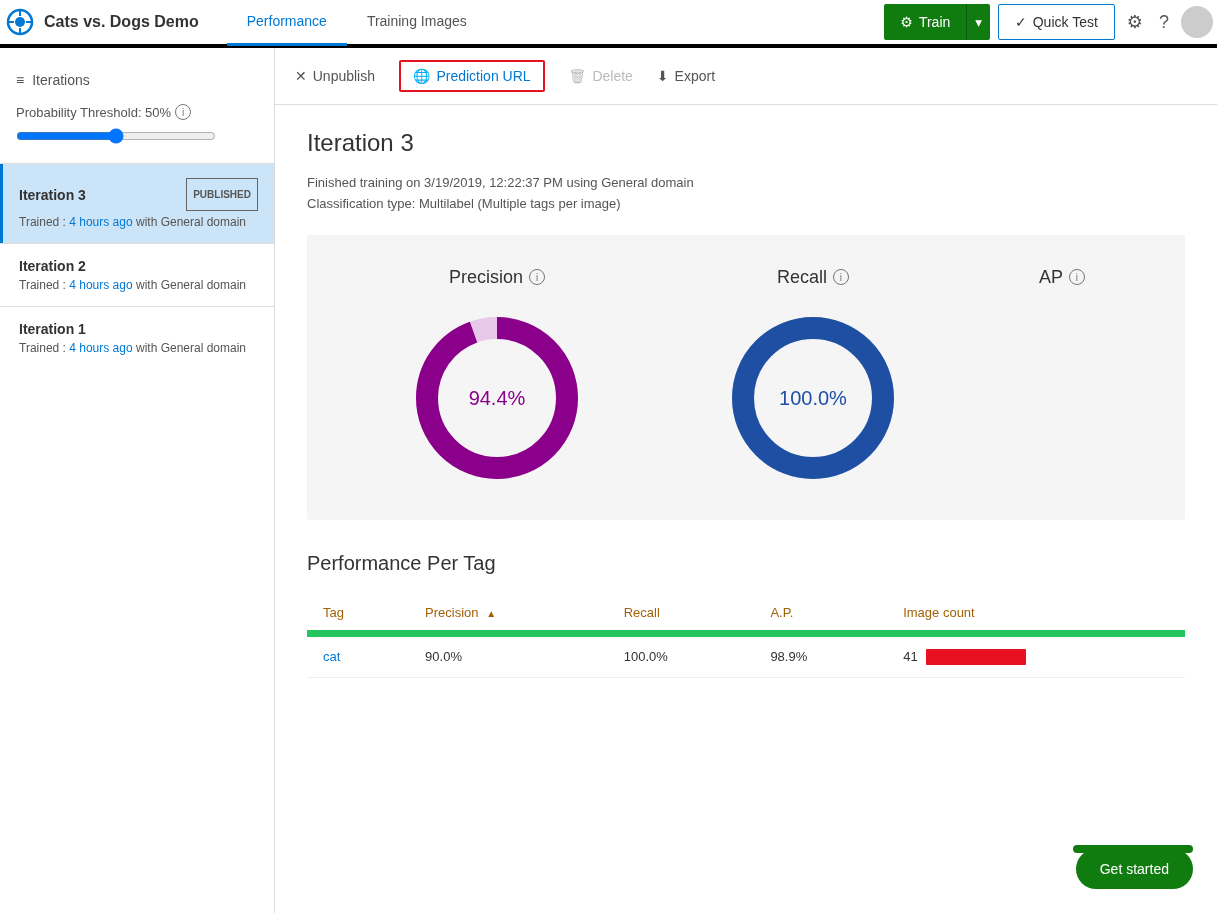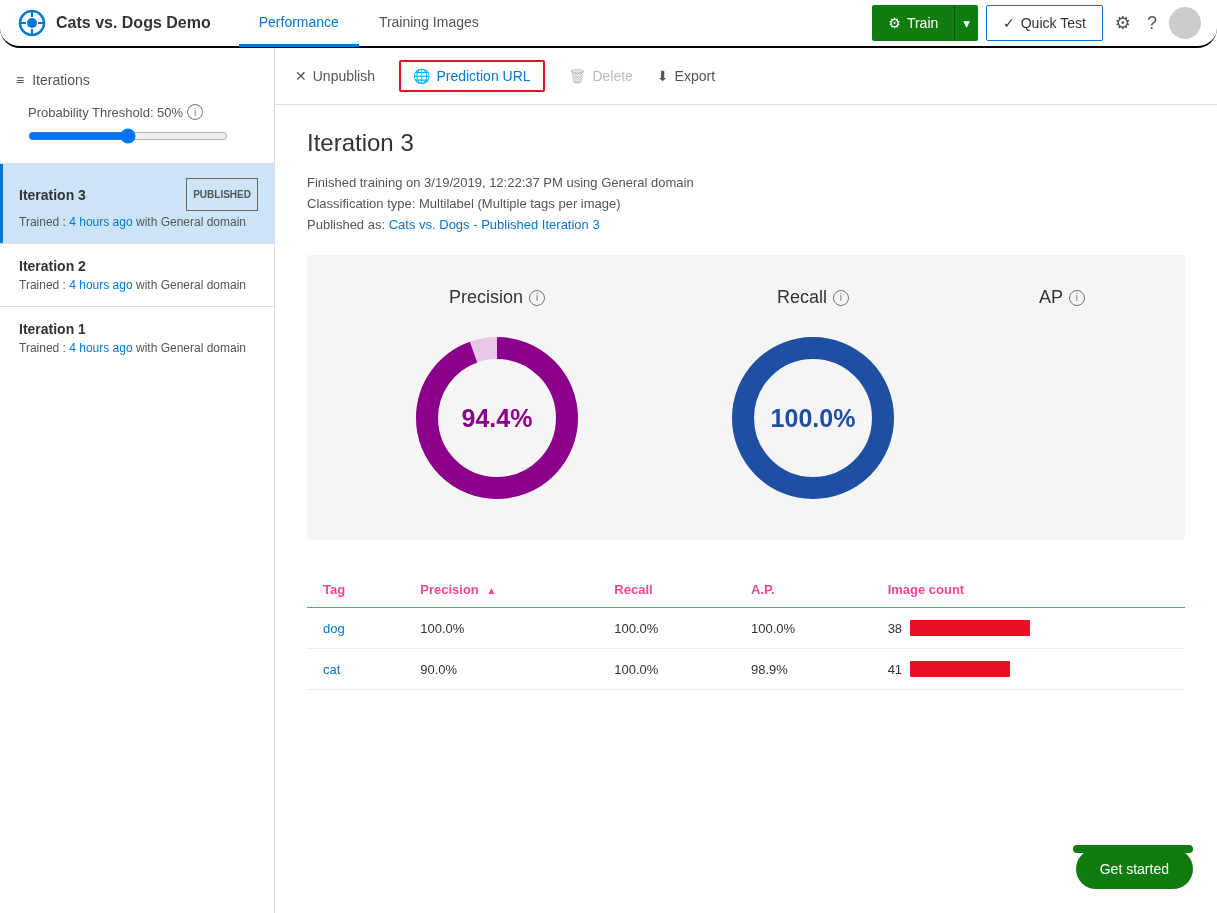--- a/index.html
+++ b/index.html
@@ -1,37 +1,37 @@
 <!DOCTYPE html>
 <html><head>
   <meta charset="utf-8">
   <style>
     * { box-sizing: border-box; margin: 0; padding: 0; }
     body { font-family: 'Segoe UI', sans-serif; font-size: 14px; color: #333; background: #fff; width: 1217px; height: 913px; overflow: hidden; }
 
     
-    .header { display: flex; align-items: center; height: 48px; border-bottom: 2px solid #000000; padding: 0 16px; gap: 8px; border-radius: 20px; }
+    .header { display: flex; align-items: center; height: 48px; border-bottom: 4px solid #000000; padding: 0 4px; gap: 8px; }
     .app-icon { width: 32px; height: 32px; display: flex; align-items: center; justify-content: center; }
     .app-title { font-size: 16px; font-weight: 600; color: #333; margin-right: 20px; }
     .nav-tabs { display: flex; align-items: center; gap: 0; flex: 1; }
     .nav-tab { padding: 0 20px; height: 48px; display: flex; align-items: center; font-size: 14px; color: #555; cursor: pointer; border-bottom: 3px solid transparent; text-decoration: none; }
     .nav-tab.active { color: #0078d4; border-bottom: 3px solid #0078d4; font-weight: 500; }
     .header-actions { display: flex; align-items: center; gap: 8px; margin-left: auto; }
     .btn-train { background: #107c10; color: white; border: none; border-radius: 2px; padding: 6px 16px; font-size: 14px; cursor: pointer; display: flex; align-items: center; gap: 6px; height: 36px; }
     .btn-train-dropdown { background: #107c10; color: white; border: none; border-left: 1px solid #0a5a0a; border-radius: 0 2px 2px 0; padding: 0 8px; height: 36px; cursor: pointer; }
     .btn-quick-test { background: white; color: #333; border: 1px solid #0078d4; border-radius: 2px; padding: 6px 16px; font-size: 14px; cursor: pointer; display: flex; align-items: center; gap: 6px; height: 36px; }
     .icon-btn { background: none; border: none; cursor: pointer; color: #555; padding: 4px; font-size: 18px; }
 
     
     .main-layout { display: flex; height: calc(913px - 48px); }
 
     
     .sidebar { width: 275px; border-right: 1px solid #ddd; padding: 16px 0; overflow-y: auto; }
     .sidebar-section-title { padding: 8px 16px; font-size: 14px; color: #555; display: flex; align-items: center; gap: 8px; }
-    .threshold-section { padding: 8px 28px 16px; }
+    .threshold-section { padding: 8px 16px 16px; }
     .threshold-label { font-size: 13px; color: #555; margin-bottom: 8px; display: flex; align-items: center; gap: 4px; }
     input[type=range] { width: 200px; }
     .iteration-item { padding: 14px 16px; cursor: pointer; border-left: 3px solid transparent; }
     .iteration-item.active { background: #cce4f7; border-left: 3px solid #0078d4; }
     .iteration-item-header { display: flex; align-items: center; justify-content: space-between; margin-bottom: 4px; }
     .iteration-name { font-size: 14px; font-weight: 600; }
     .published-badge { font-size: 10px; border: 1px solid #666; padding: 10px 6px; color: #555; font-weight: 600; }
     .iteration-detail { font-size: 12px; color: #555; }
     .iteration-detail a { color: #0078d4; text-decoration: none; }
     .sidebar-divider { border: none; border-top: 1px solid #ddd; margin: 0; }
@@ -50,29 +50,29 @@
     .page-title { font-size: 24px; font-weight: 300; color: #333; margin-bottom: 16px; }
     .info-text { font-size: 13px; color: #555; line-height: 1.6; margin-bottom: 20px; }
     .info-text strong { font-weight: 400; }
     .info-text a { color: #0078d4; text-decoration: none; }
 
     
     .metrics-section { background: #f5f5f5; border-radius: 2px; padding: 32px; display: flex; justify-content: space-around; align-items: flex-start; margin-bottom: 32px; }
     .metric-item { display: flex; flex-direction: column; align-items: center; }
     .metric-title { font-size: 18px; color: #333; margin-bottom: 20px; display: flex; align-items: center; gap: 6px; }
     .metric-circle-container { position: relative; width: 180px; height: 180px; }
-    .metric-value { position: absolute; top: 50%; left: 50%; transform: translate(-50%, -50%); font-size: 25px; font-weight: 700; }
+    .metric-value { position: absolute; top: 50%; left: 50%; transform: translate(-50%, -50%); font-size: 20px; font-weight: 400; }
 
     
     .donut-svg { width: 180px; height: 180px; }
 
     
     .section-title { font-size: 20px; font-weight: 300; color: #333; margin-bottom: 20px; }
     .perf-table { width: 100%; border-collapse: collapse; }
-    .perf-table th { text-align: left; padding: 10px 16px; font-size: 13px; font-weight: 700; color: #ec4899; border-bottom: 1px solid #22c55e; }
+    .perf-table th { text-align: left; padding: 10px 16px; font-size: 13px; font-weight: 400; color: #a16207; border-bottom: 7px solid #22c55e; }
     .perf-table th.sortable { cursor: pointer; }
     .perf-table td { padding: 12px 16px; font-size: 13px; border-bottom: 1px solid #eee; }
     .perf-table td a { color: #0078d4; text-decoration: none; }
     .bar-container { display: flex; align-items: center; gap: 8px; }
     .bar { height: 16px; background: #e81123; border-radius: 1px; }
 
     
     .get-started-btn { position: fixed; bottom: 24px; right: 24px; background: #107c10; color: white; border: none; border-radius: 20px; padding: 12px 24px; font-size: 14px; cursor: pointer; display: flex; align-items: flex-end; gap: 8px; }
     .green-bar { position: fixed; bottom: 60px; right: 24px; width: 120px; height: 8px; background: #107c10; border-radius: 4px; }
 
@@ -195,21 +195,20 @@
       </button>
     </div>
 
     <div class="main-content">
 
       <h1 class="page-title">Iteration 3</h1>
 
       <div class="info-text">
         <div>Finished training on <strong>3/19/2019, 12:22:37 PM</strong> using <strong>General</strong> domain</div>
         <div>Classification type: <strong>Multilabel (Multiple tags per image)</strong></div>
-        <div>Published as: <a>Cats vs. Dogs - Published Iteration 3</a></div>
       </div>
 
       <div class="metrics-section">
 
         <div class="metric-item">
           <div class="metric-title">
             <span>Precision</span>
             <span class="info-icon">i</span>
           </div>
           <div class="metric-circle-container">
@@ -237,44 +236,33 @@
 
         <div class="metric-item">
           <div class="metric-title">
             <span>AP</span>
             <span class="info-icon">i</span>
           </div>
         </div>
 
       </div>
 
+      <h2 class="section-title">Performance Per Tag</h2>
 
       <table class="perf-table">
         <thead>
           <tr>
             <th><span>Tag</span></th>
             <th class="sortable"><span>Precision</span> <span class="sort-arrow">▲</span></th>
             <th><span>Recall</span></th>
             <th><span>A.P.</span></th>
             <th><span>Image count</span></th>
           </tr>
         </thead>
         <tbody id="table-body">
-        <tr>
-    <td><a>dog</a></td>
-    <td>100.0%</td>
-    <td>100.0%</td>
-    <td>100.0%</td>
-    <td>
-      <div class="bar-container">
-        <span>38</span>
-        <div class="bar" style="width: 120px;"></div>
-      </div>
-    </td>
-  </tr>
             <tr>
     <td><a>cat</a></td>
     <td>90.0%</td>
     <td>100.0%</td>
     <td>98.9%</td>
     <td>
       <div class="bar-container">
         <span>41</span>
         <div class="bar" style="width: 100px;"></div>
       </div>

